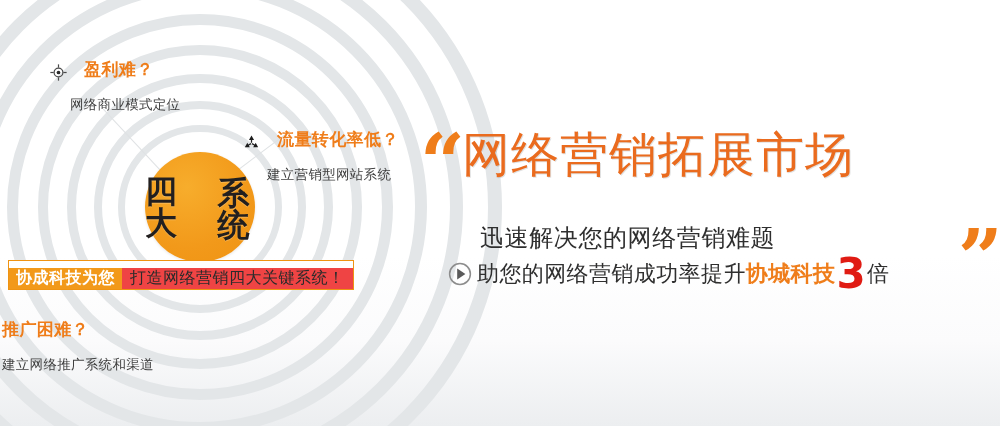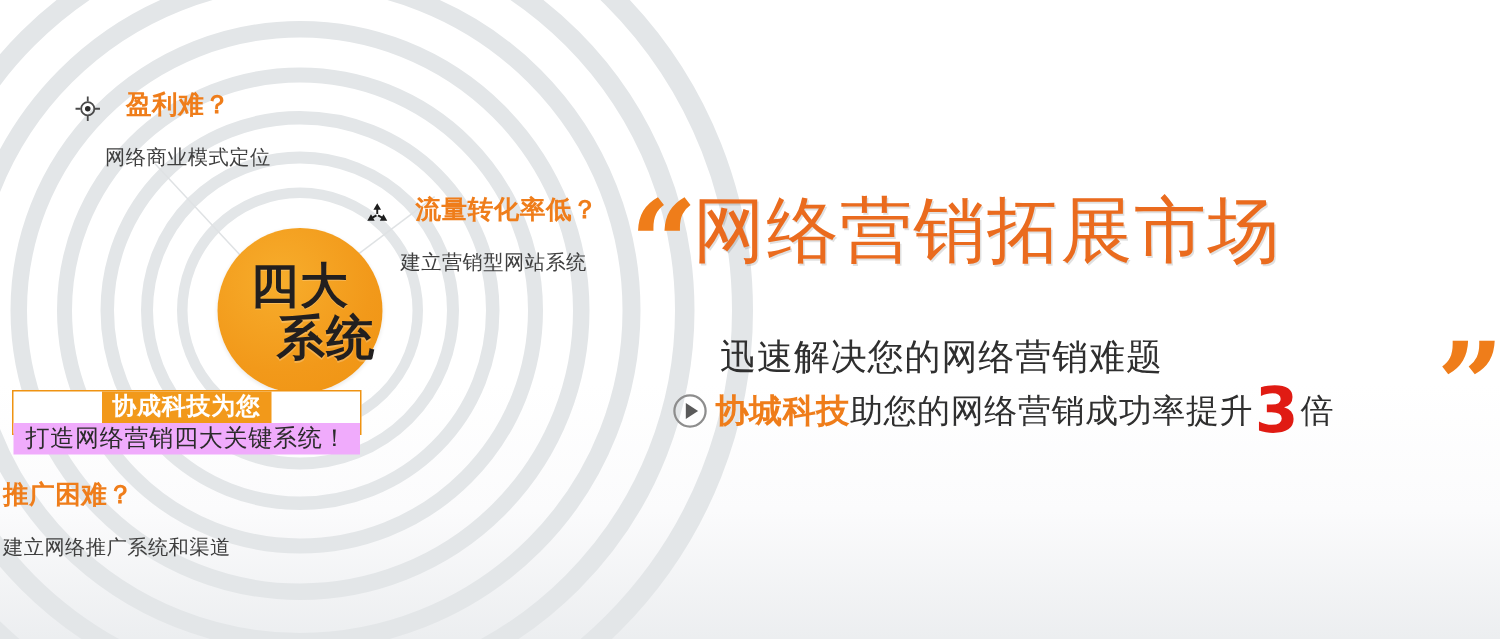--- a/index.html
+++ b/index.html
@@ -19,21 +19,21 @@
     position:absolute;border-radius:50%;border-style:solid;
     left:50%;top:50%;transform:translate(-50%,-50%);
     border-color:#e3e6e8;background:transparent;
   }
 
   
   #core{
     position:absolute;left:145px;top:152px;width:110px;height:110px;border-radius:50%;
     background:radial-gradient(circle at 38% 32%,#f7ad2c 0%,#f2991a 60%,#ef9312 100%);
     box-shadow:0 1px 3px rgba(0,0,0,.10);
-    display:flex;flex-direction:column;align-items:center;justify-content:center;
+    display:flex;flex-direction:row;align-items:center;justify-content:center;
     line-height:1.0;
   }
   #core .ln{
     color:#221f1f;font-weight:bold;font-size:32px;letter-spacing:1px;
     text-shadow:0 1px 0 rgba(255,255,255,.22);
   }
   #core .ln2{margin-top:3px;margin-left:35px;}
 
   
   .spoke{position:absolute;background:#dfe2e4;height:1px;transform-origin:0 0;}
@@ -52,29 +52,29 @@
   #node-profit{left:50px;top:58px;}
   #node-profit .sub{margin-left:20px;}
   #node-convert{left:243px;top:128px;}
   #node-convert .sub{margin-left:24px;}
   #node-promote{left:2px;top:318px;}
   #node-operate{left:250px;top:316px;}
   #node-operate .sub{margin-left:22px;}
 
   
   #claimbar{
-    position:absolute;left:8px;top:260px;height:30px;display:flex;align-items:center;
-    border:1px solid #ef9312;box-sizing:border-box;background:#ffffff;flex-direction:column;
+    position:absolute;left:8px;top:260px;height:30px;display:flex;align-items:flex-end;
+    border:1px solid #ef9312;box-sizing:border-box;background:#ffffff;
   }
   #claim-left{
     background:#f2991a;color:#ffffff;font-size:16px;font-weight:bold;
     display:flex;align-items:center;padding:0 7px;letter-spacing:.5px;
   }
   #claim-right{
-    background:#f0abfc;color:#2b2b2b;font-size:16px;
+    background:#ef4444;color:#2b2b2b;font-size:16px;
     display:flex;align-items:center;padding:0 8px;letter-spacing:.5px;
   }
 
   
   #hero{position:absolute;left:418px;top:128px;width:582px;}
   #headline-row{position:relative;height:92px;}
   .qmark{
     position:absolute;color:#ef7d1a;font-weight:bold;
     font-family:"DejaVu Serif","Liberation Serif",serif;
     font-size:78px;line-height:1;
@@ -169,20 +169,20 @@
       <span class="qmark" id="qclose">„</span>
     </div>
 
     <div id="subline1">迅速解决您的网络营销难题</div>
 
     <div id="subline2-row">
       <svg id="play-icon" viewBox="0 0 24 24">
         <circle cx="12" cy="12" r="10.4" fill="none" stroke="#8d8d8d" stroke-width="1.5"></circle>
         <path d="M9.2 6.6 L17.4 12 L9.2 17.4 Z" fill="#5a5a5a"></path>
       </svg>
+      <span class="s2">助您的网络营销成功率提升</span>
       <span class="s2 brand">协城科技</span>
-      <span class="s2">助您的网络营销成功率提升</span>
       <span class="s2 num">3</span>
       <span class="s2">倍</span>
     </div>
   </div>
 
 </div>
 
 </body></html>

